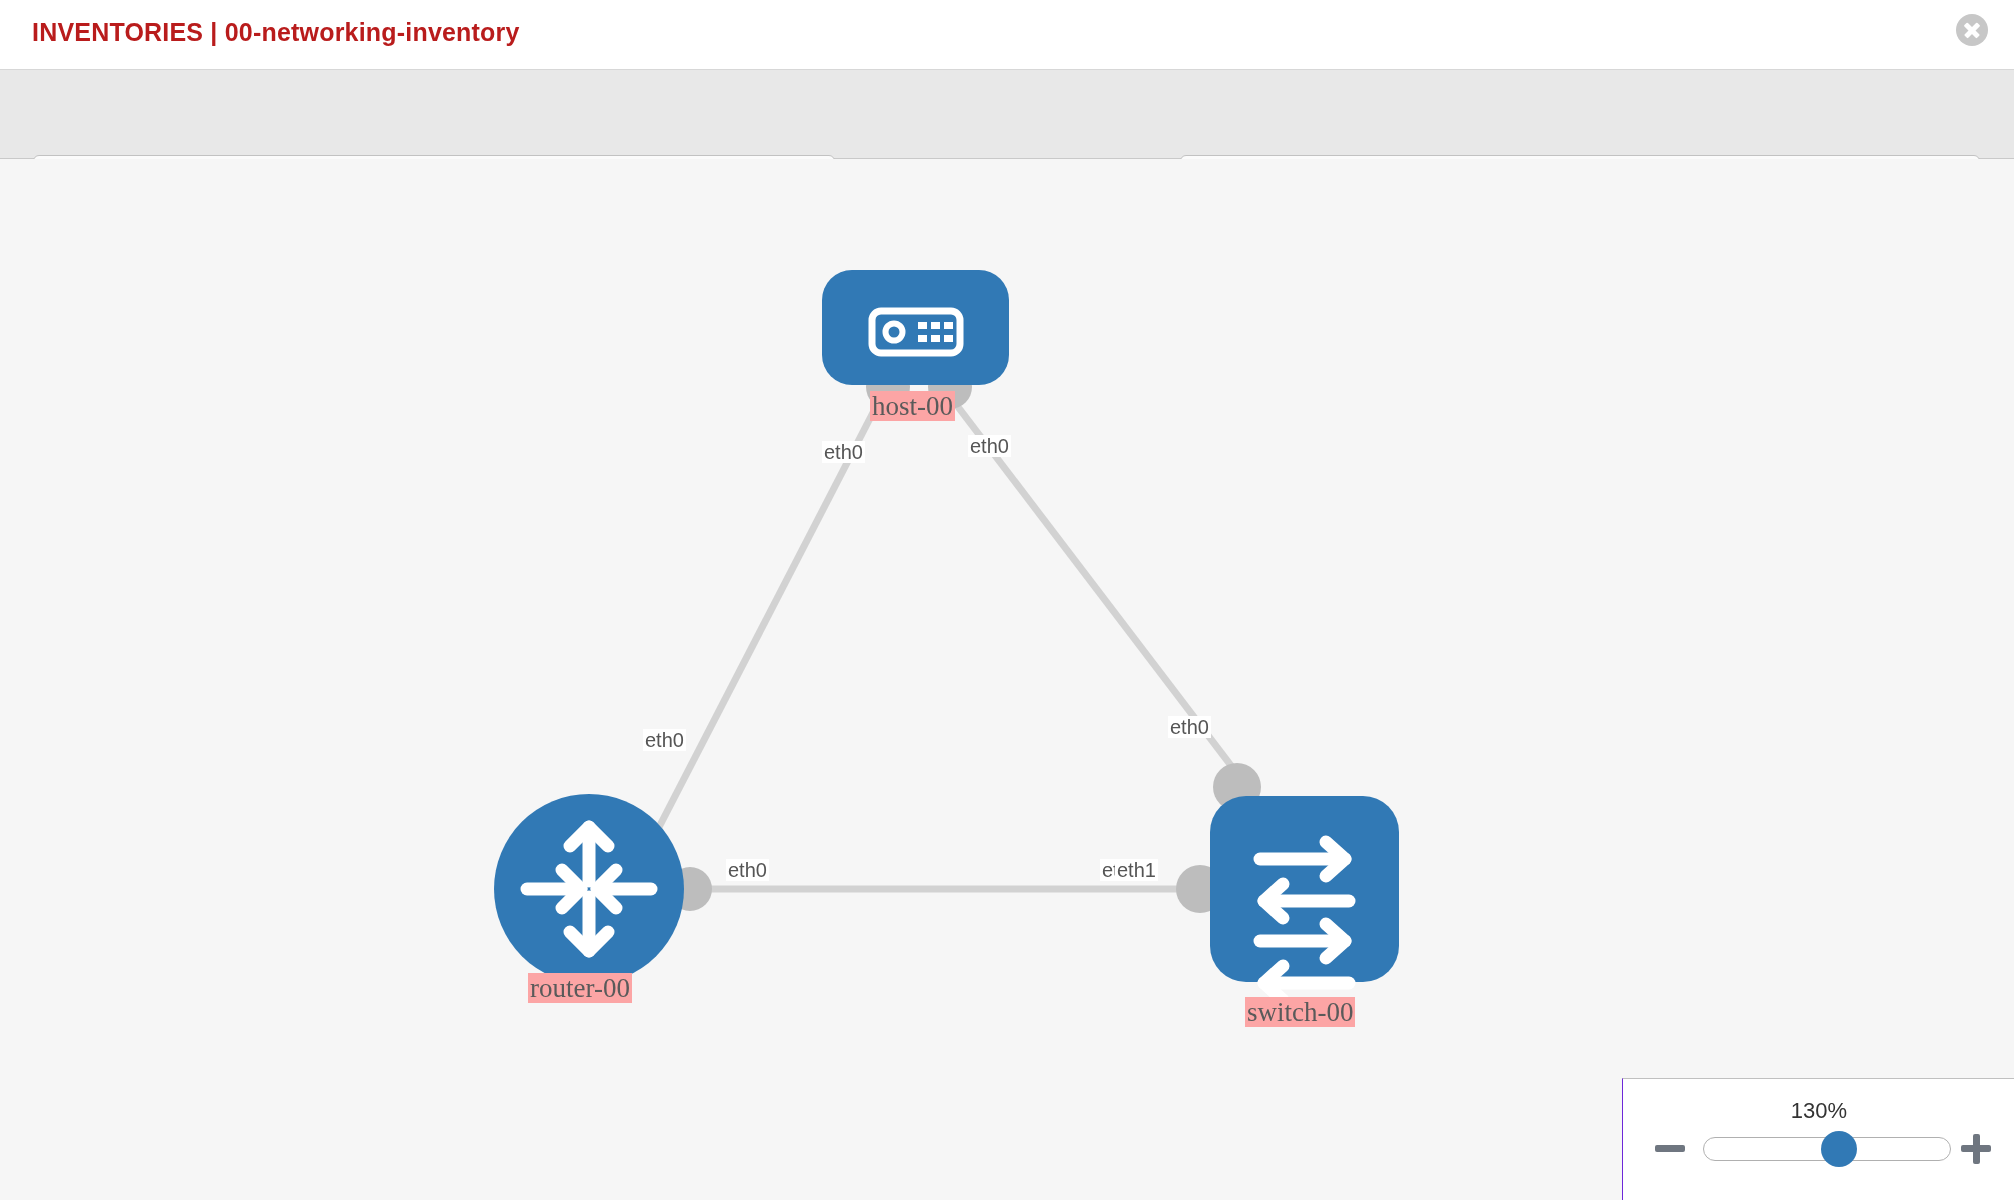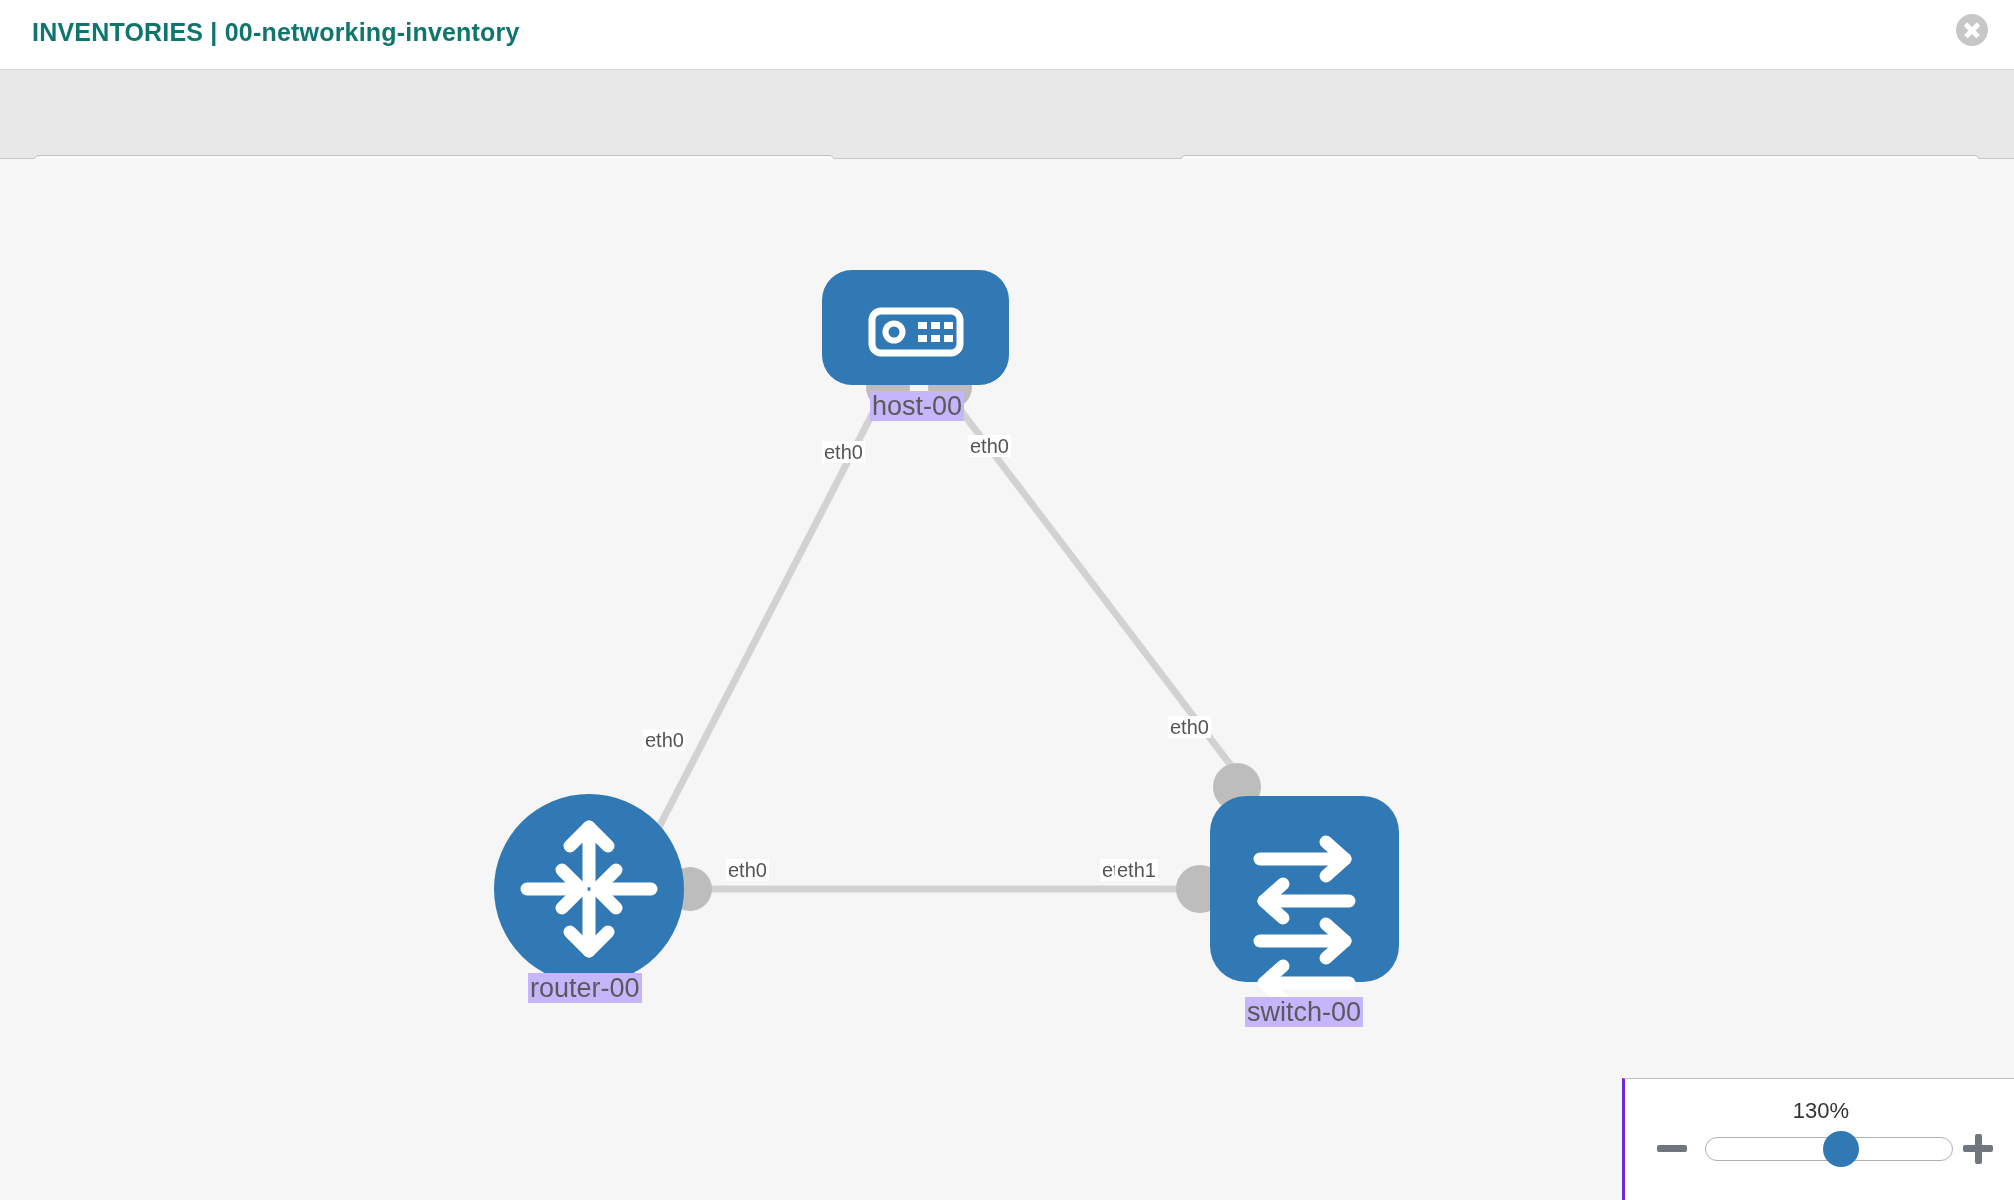--- a/index.html
+++ b/index.html
@@ -29,21 +29,21 @@
     background: #ffffff;
     border-bottom: 1px solid #d7d7d7;
     box-sizing: border-box;
   }
   .page-title {
     position: absolute;
     left: 32px;
     top: 18px;
     font-size: 25px;
     font-weight: bold;
-    color: #0f766e;
+    color: #b91c1c;
     letter-spacing: 0.2px;
     white-space: nowrap;
   }
   .close-btn {
     position: absolute;
     right: 26px;
     top: 14px;
     width: 32px;
     height: 32px;
     border-radius: 50%;
@@ -138,24 +138,25 @@
     left: 0; top: 0;
     width: 2014px;
     height: 1041px;
   }
 
   
   .node-label {
     position: absolute;
     font-size: 27px;
     color: #5a5a5a;
-    background: #c4b5fd;
+    background: #fca5a5;
     white-space: nowrap;
     padding: 0 2px;
     line-height: 1.12;
+    font-family: Liberation Serif, serif;
   }
   .edge-label {
     position: absolute;
     font-size: 20px;
     color: #555555;
     background: #ffffff;
     white-space: nowrap;
     padding: 0 2px;
     line-height: 1.12;
     margin-top: 34px;
@@ -163,21 +164,21 @@
 
   
   .zoom-panel {
     position: absolute;
     left: 1622px;
     top: 1078px;
     width: 392px;
     height: 122px;
     background: #ffffff;
     border-top: 1px solid #c0c0c0;
-    border-left: 3px solid #6d28d9;
+    border-left: 1px solid #6d28d9;
     box-sizing: border-box;
   }
   .zoom-pct {
     position: absolute;
     top: 19px;
     left: 0;
     width: 392px;
     text-align: center;
     font-size: 22px;
     color: #333333;

